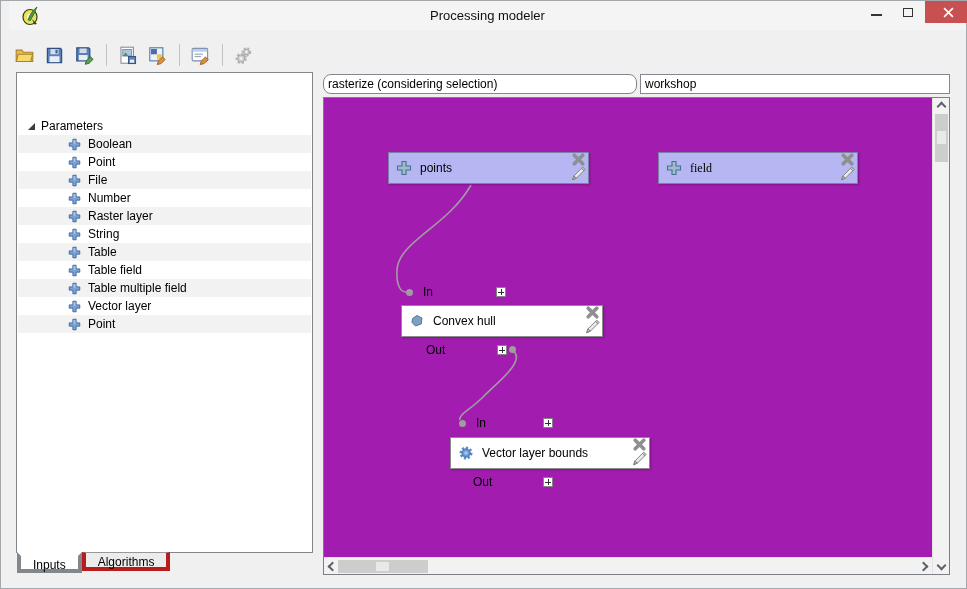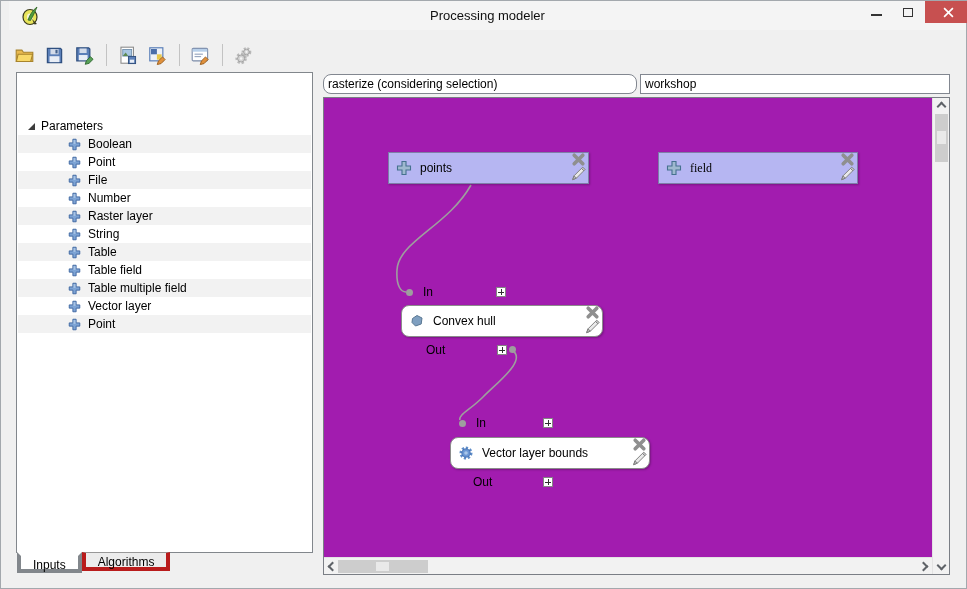--- a/index.html
+++ b/index.html
@@ -44,21 +44,21 @@
   
   .field { position:absolute; top:74px; height:20px; border:1px solid #828790; background:#fff; font-size:12px; font-family:"Liberation Sans",sans-serif; padding:0 4px; color:#000; }
   .field-name  { left:323px; width:314px;border-radius:8px; }
   .field-group { left:640px; width:310px; }
   
   .canvas { position:absolute; left:323px; top:97px; width:627px; height:478px; background:#a21caf; border:1px solid #7a7e85; }
   .canvas-inner { position:absolute; inset:0; }
   .wires { position:absolute; left:0; top:0; width:627px; height:478px; pointer-events:none; }
   .node { position:absolute; height:32px; border:1px solid #7d7d7d; box-shadow:1px 1px 2px rgba(0,0,0,.25); display:flex; align-items:center; font-size:12px; }
   .node-param { background:#b6b6f2; border-color:#7e7ea8; }
-  .node-alg { background:#fff; border-color:#8c8c8c;border-radius:8px; }
+  .node-alg { background:#fff; border-color:#8c8c8c; }
   .node .n-icon { width:16px; height:16px; margin:0 8px 0 7px; flex:0 0 auto; }
   .node .n-icon svg { width:16px; height:16px; display:block; }
   .node-x { position:absolute; right:2px; top:-1px; width:15px; height:15px; }
   .node-pencil { position:absolute; right:1px; top:12px; width:17px; height:17px; }
   .node-x svg,.node-pencil svg { width:100%; height:100%; display:block; }
   .port-label { position:absolute; font-size:12px; color:#000; }
   .expander { position:absolute; width:10px; height:10px; border:1px solid #848484; background:#fff; }
   .expander::before, .expander::after { content:""; position:absolute; background:#303030; }
   .expander::before { left:1px; right:1px; top:4px; height:1px; }
   .expander::after { top:1px; bottom:1px; left:4px; width:1px; }

